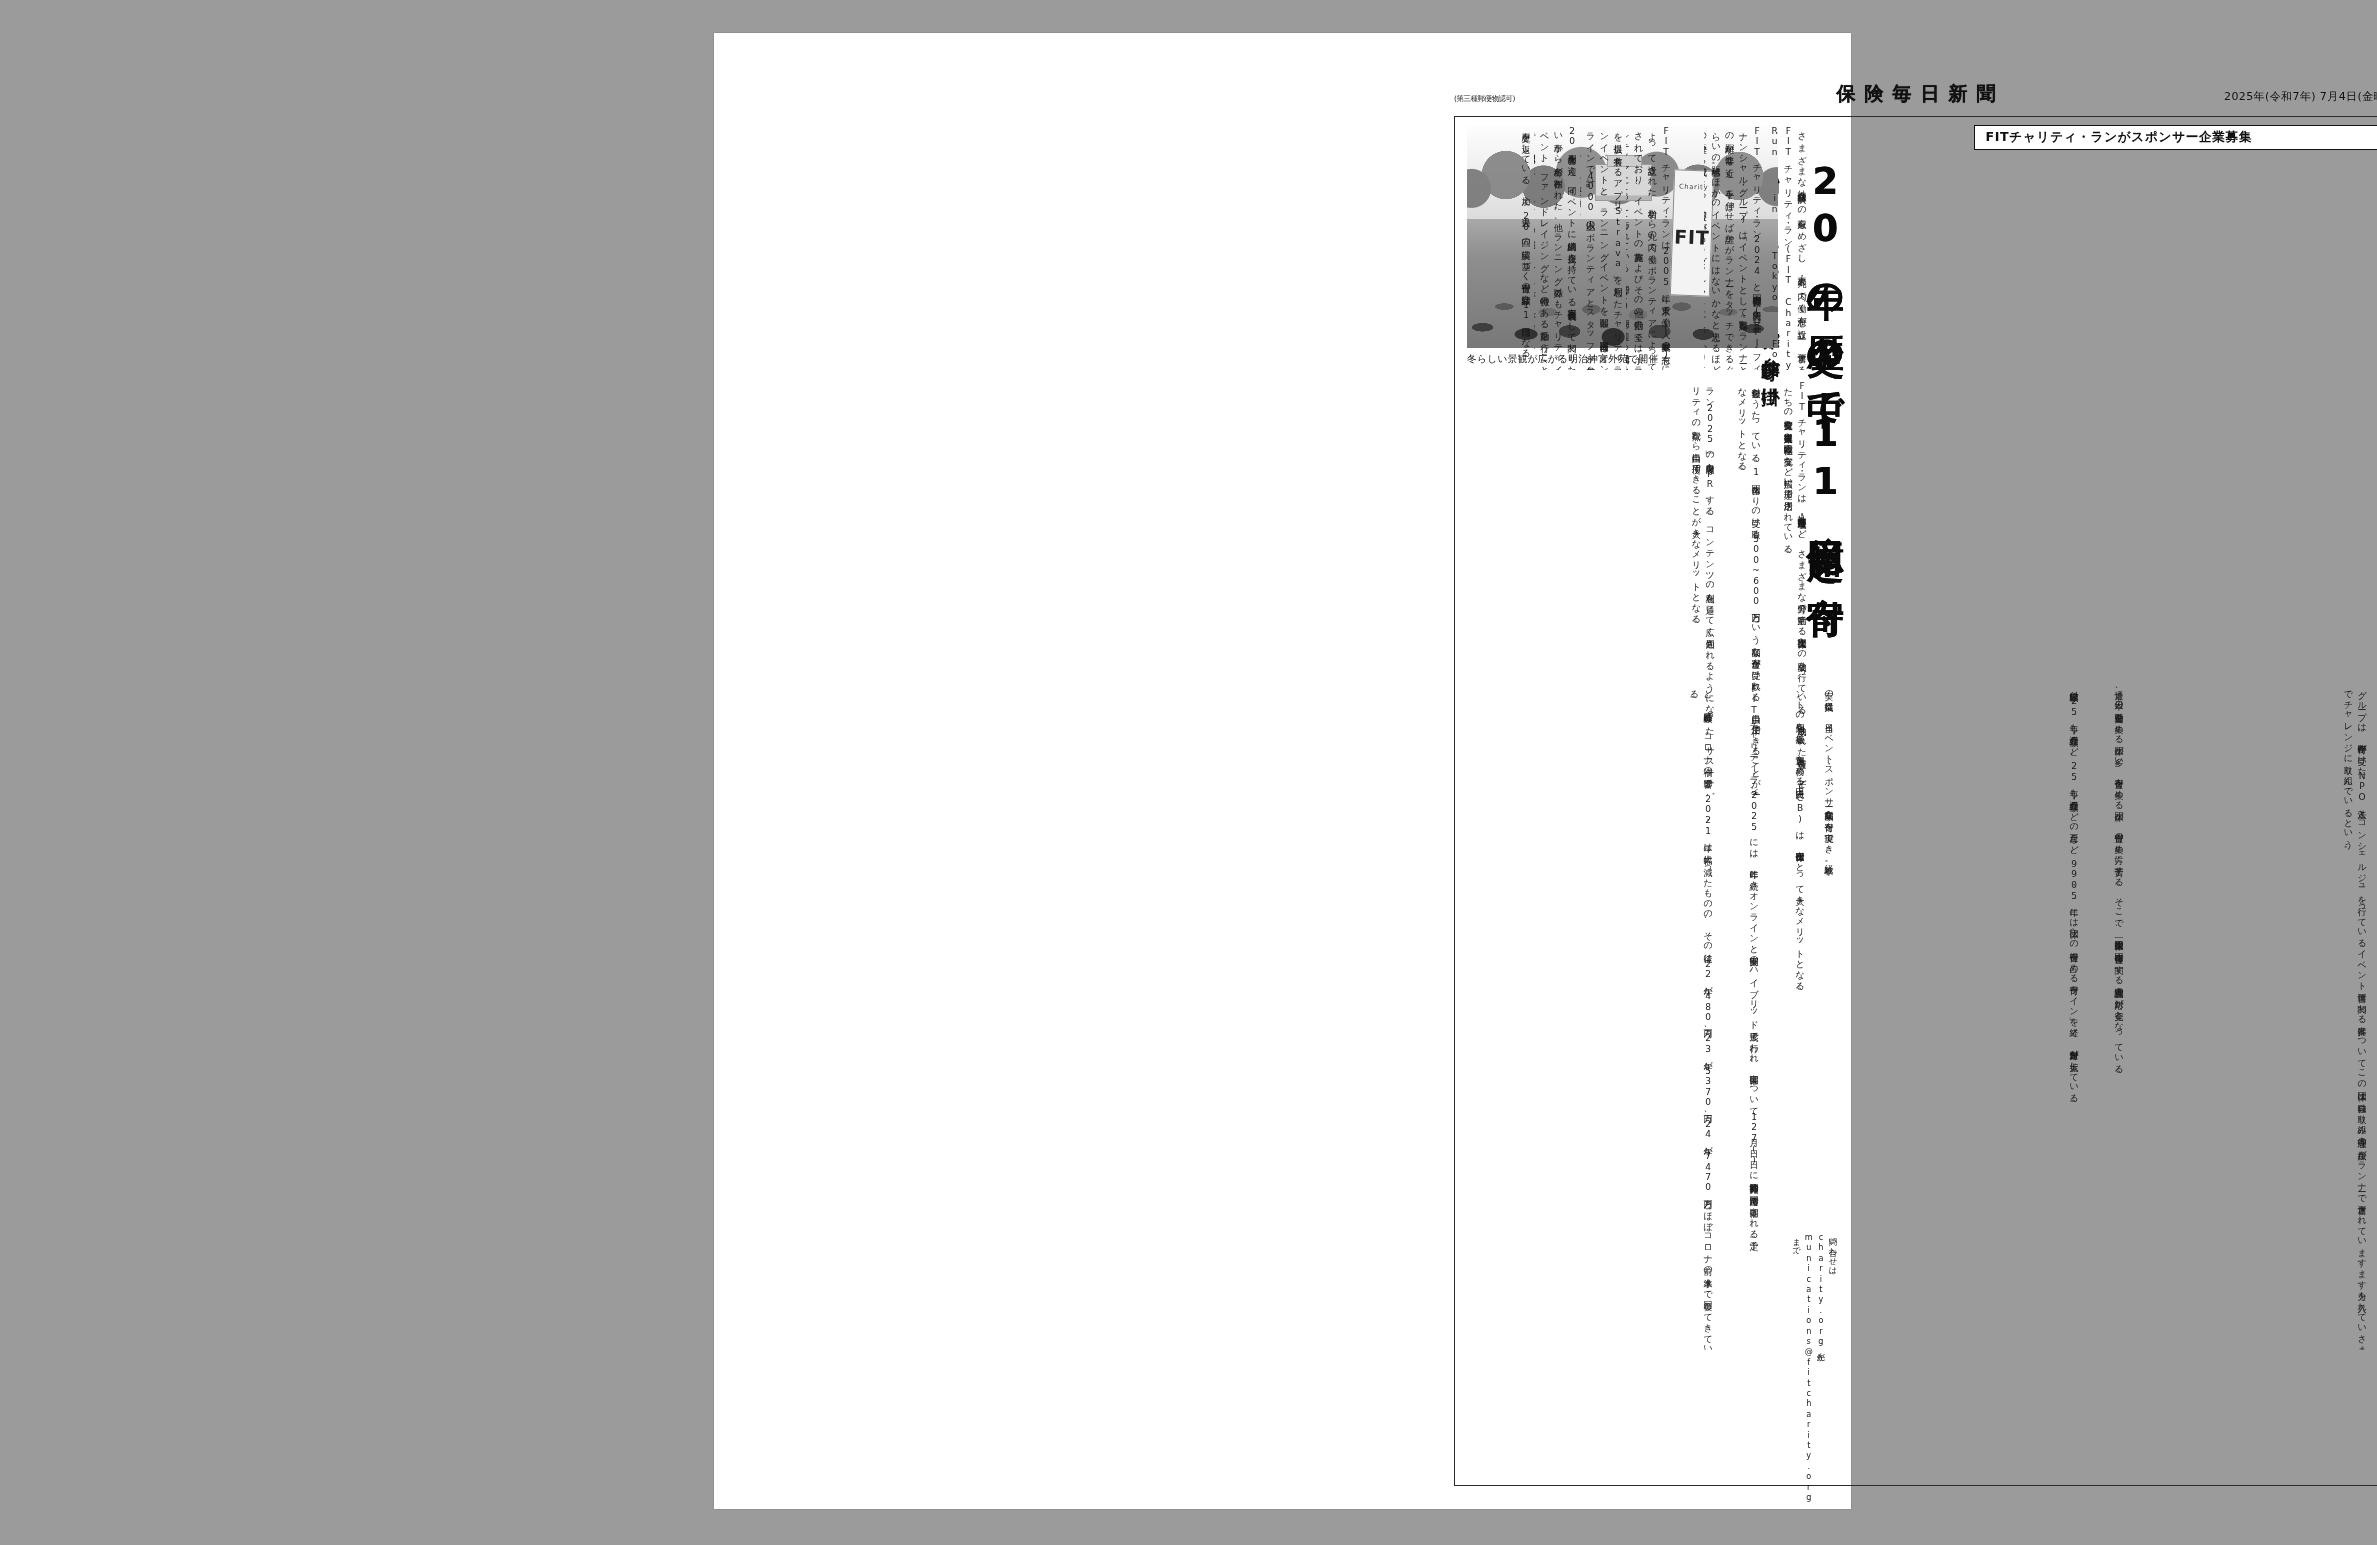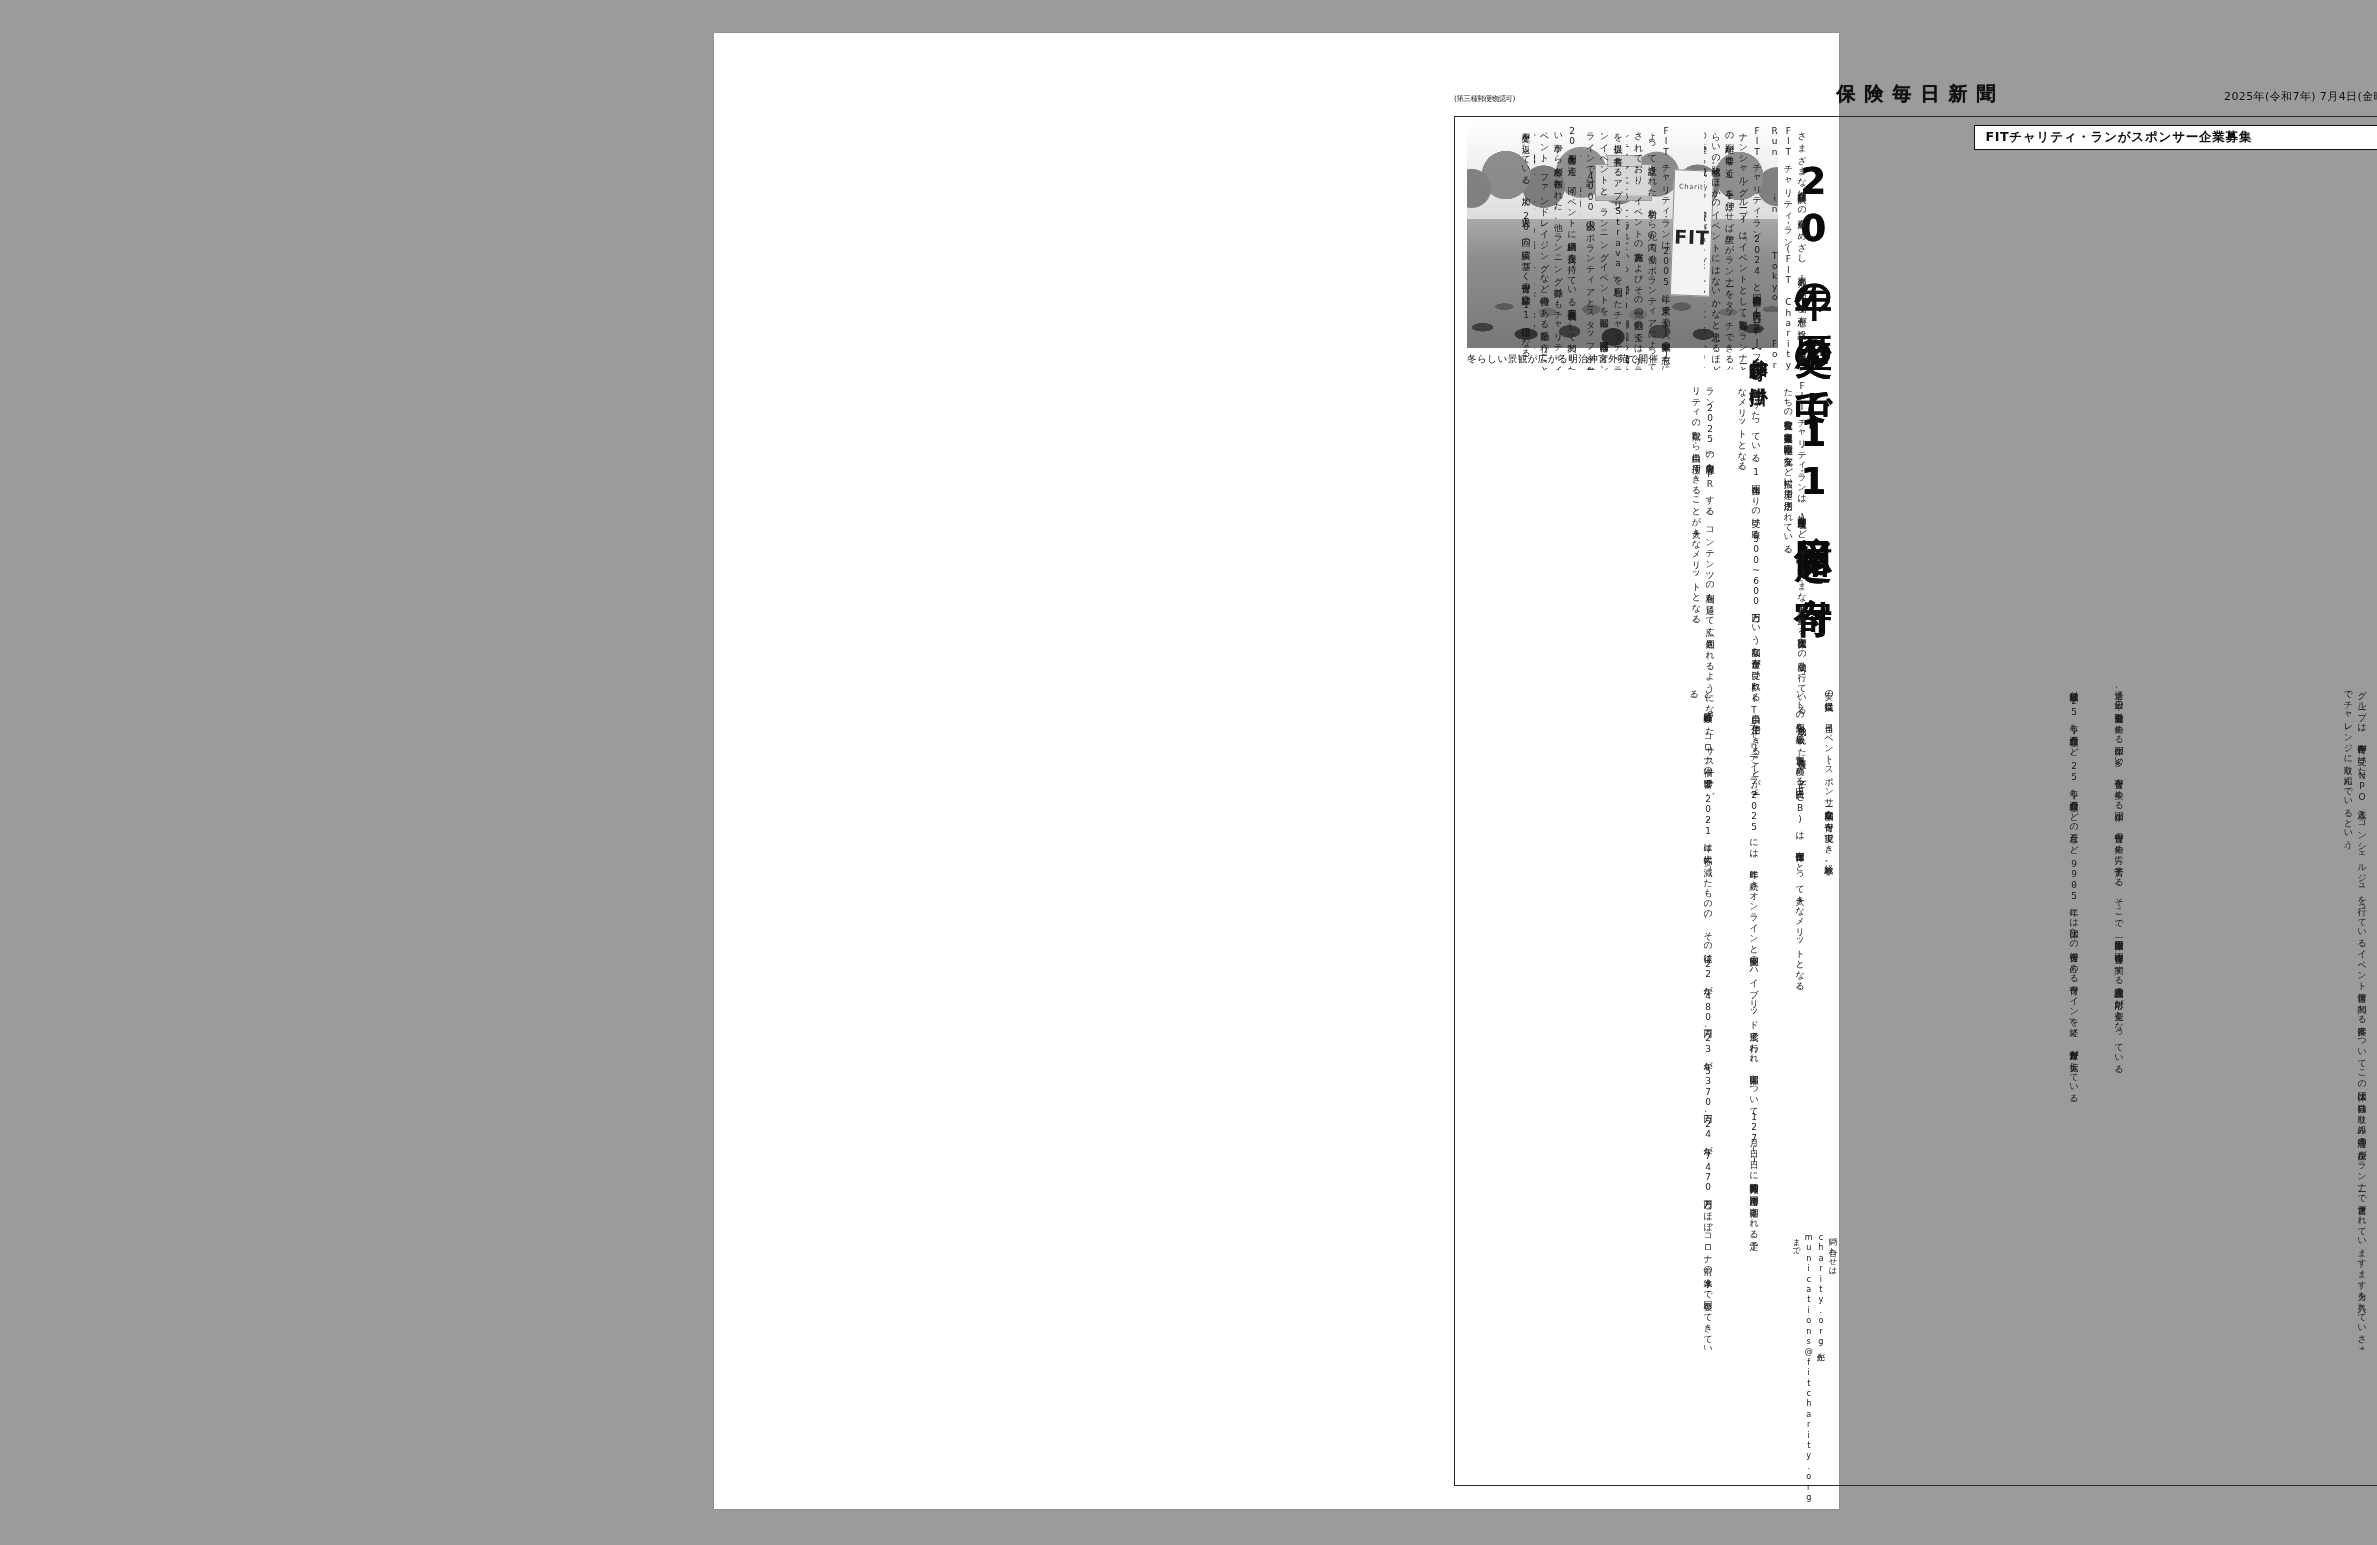--- a/index.html
+++ b/index.html
@@ -20,20 +20,21 @@
   }
   
   .sheet {
     position: absolute;
     left: 714px;
     top: 33px;
     width: 1125px;
     height: 1476px;
     background: #ffffff;
     box-shadow: 0 0 1.5px rgba(0,0,0,0.25);
+    padding-left: 12px;
   }
   
   .page-frame {
     position: absolute;
     left: 740px;
     top: 83px;
     width: 1073px;
     height: 1370px;
     border: 0.7px solid #2b2b2b;
     box-sizing: border-box;

